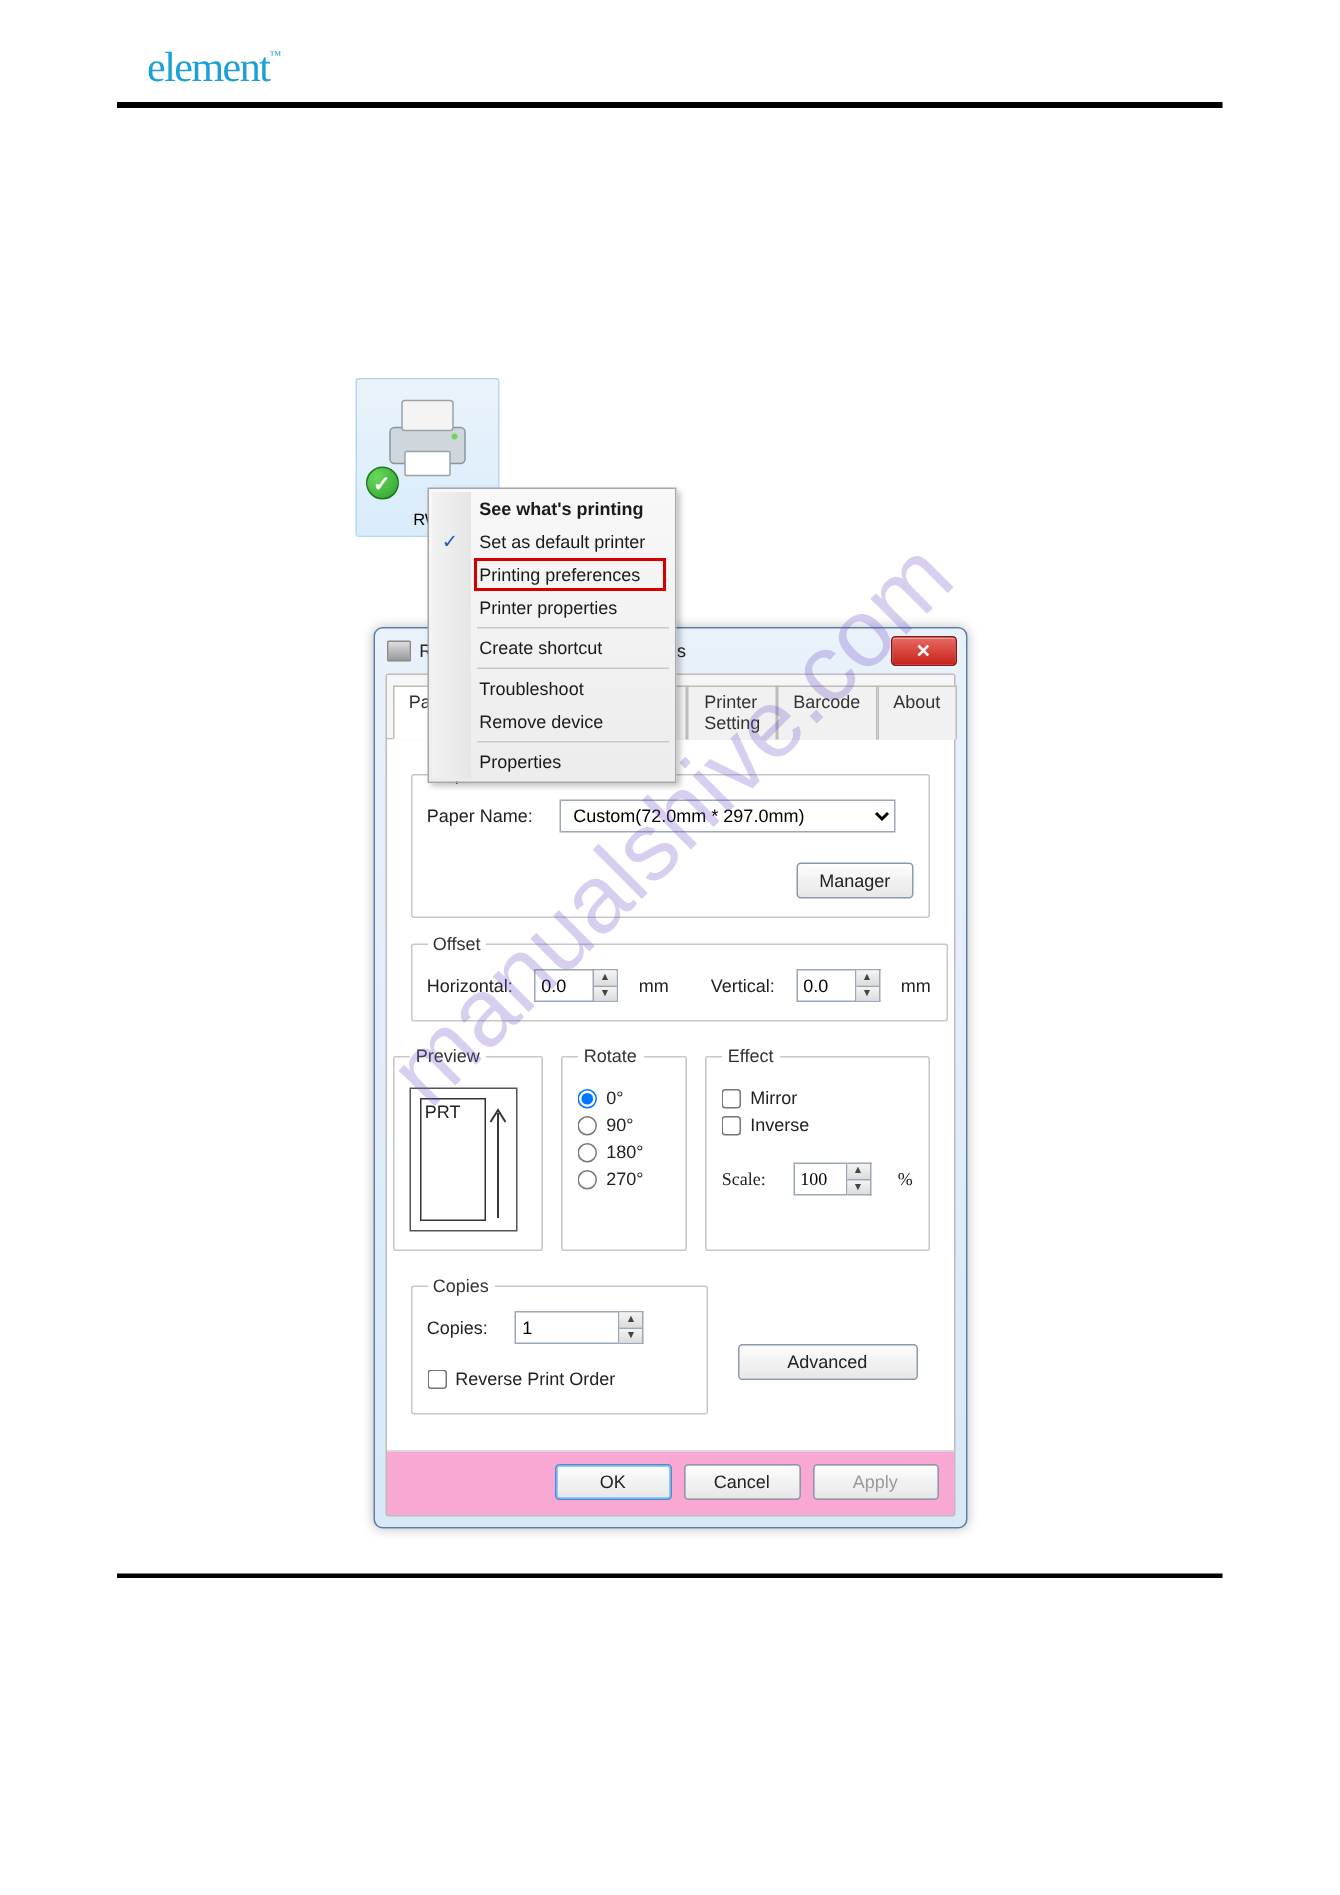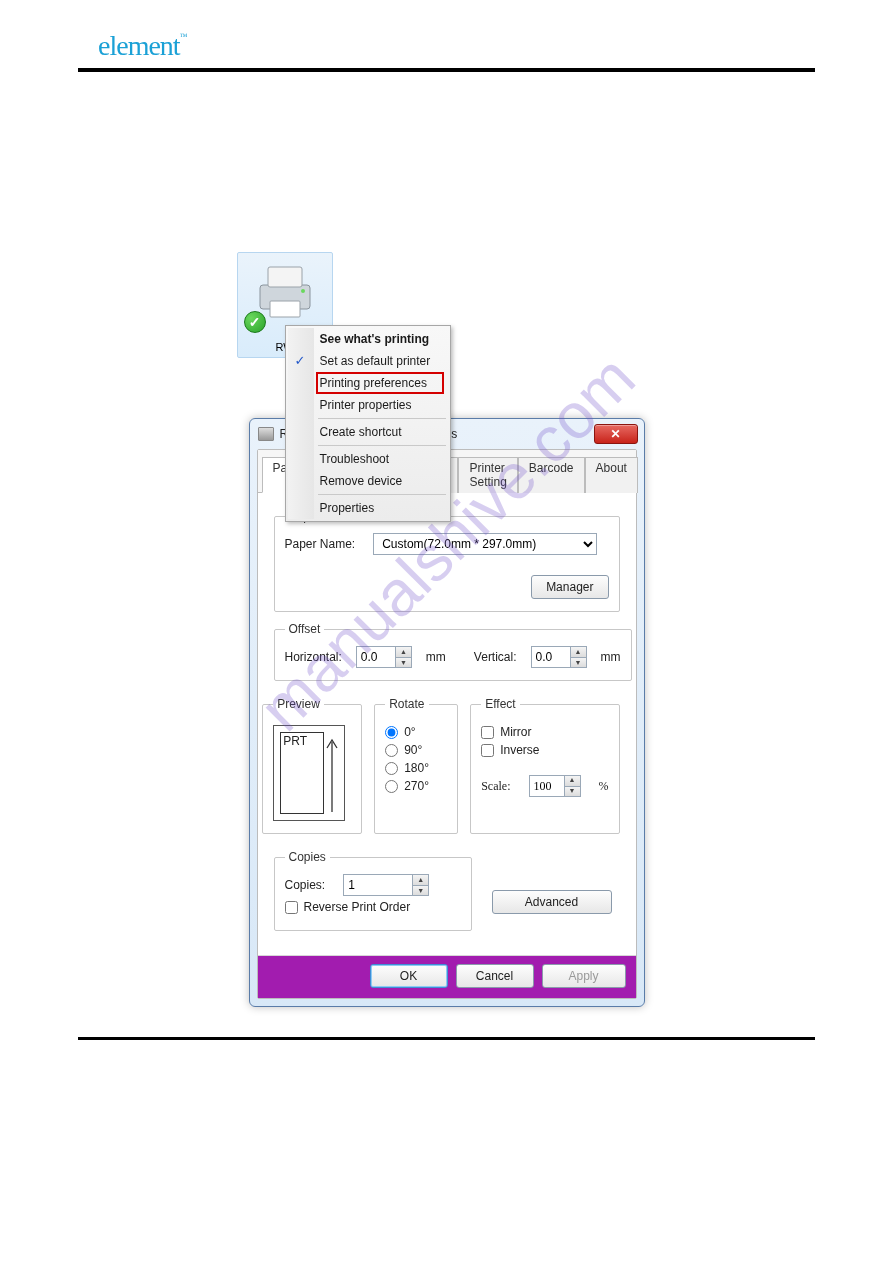--- a/index.html
+++ b/index.html
@@ -305,21 +305,21 @@
     margin: 4px 0;
   }
   input[type=radio], input[type=checkbox] {
     width: 13px; height: 13px; margin: 0;
   }
   .dlg-buttons {
     display: flex;
     justify-content: flex-end;
     gap: 8px;
     padding: 8px 10px 10px 10px;
-    background: #a21caf;
+    background: #f9a8d4;
     border-top: 1px solid #d7d7d7;
   }
 </style>
 </head>
 <body>
 
 <div class="page">
   <div class="brand">
     <span>element</span><span class="tm">™</span>
   </div>
@@ -497,21 +497,21 @@
               <div class="row">
                 <span class="lbl">Copies:</span>
                 <span class="spin">
                   <input class="txt" style="width: 70px;" value="1">
                   <span class="sbtns">
                       <span class="sb">▲</span>
                       <span class="sb">▼</span>
                     </span>
                 </span>
               </div>
-              <label class="check-line" style="margin-top:4px;">
+              <label class="check-line" style="margin-top:16px;">
                   <input type="checkbox" style="">
                   <span>Reverse Print Order</span>
                 </label>
             </fieldset>
             <div style="flex:1; display:flex; align-items:center; justify-content:center; padding-top:18px;">
               <button class="btn" style="width:120px;">Advanced</button>
             </div>
           </div>
 
         </div>

